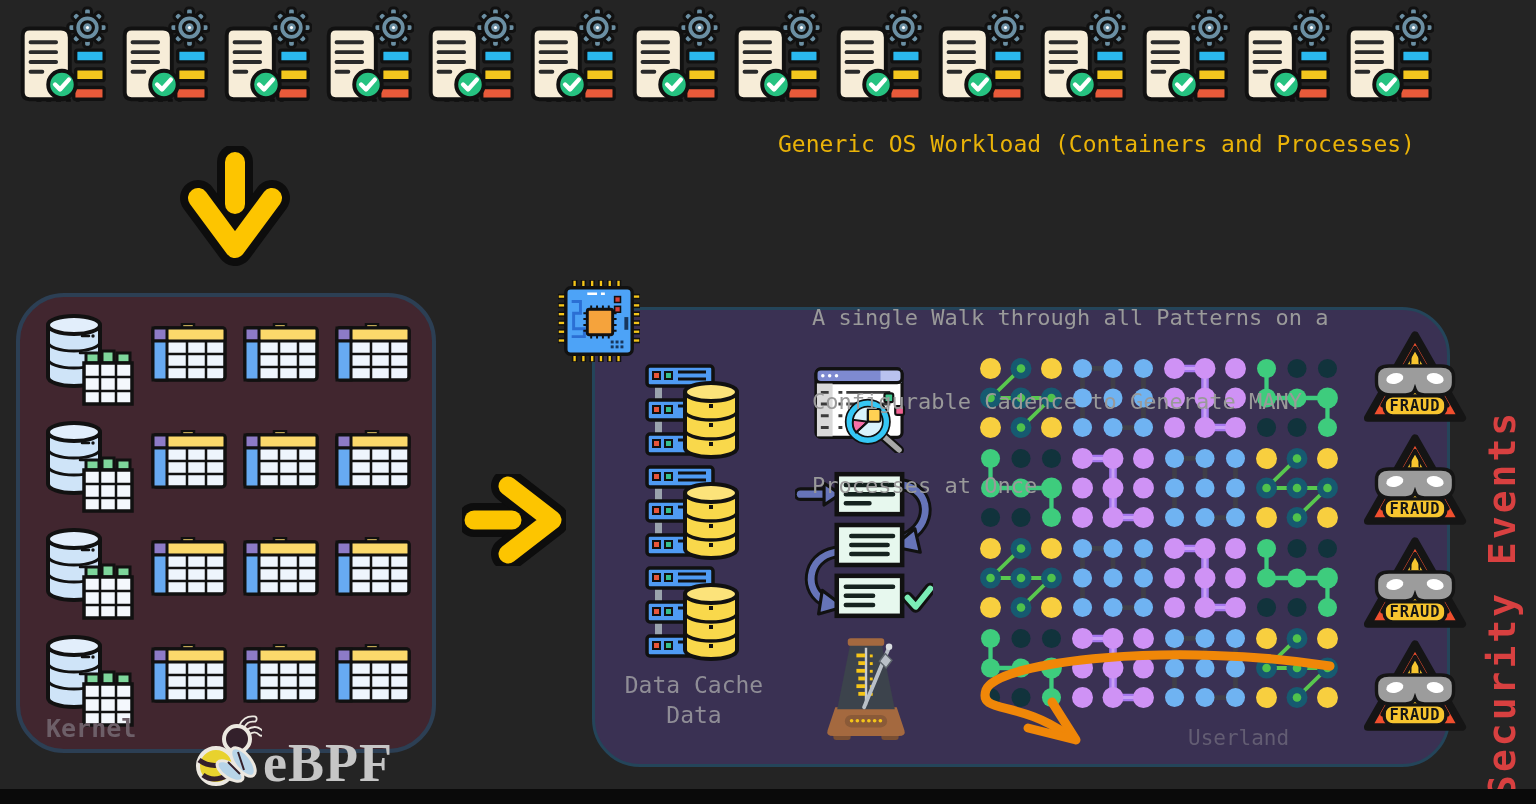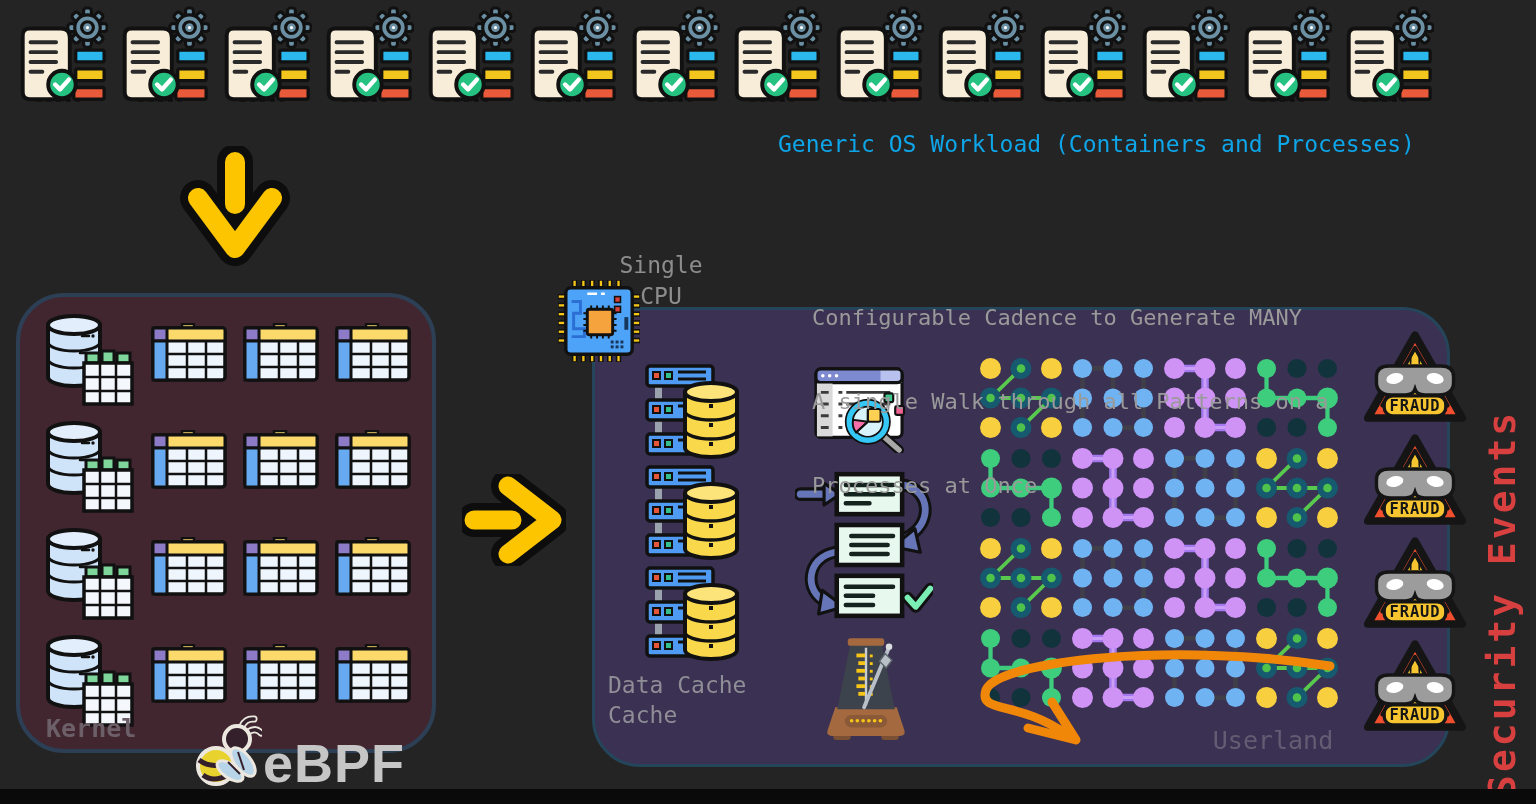--- a/index.html
+++ b/index.html
@@ -3,59 +3,59 @@
 <meta charset="utf-8">
 <style>
   html,body{margin:0;padding:0;background:#242424;}
   #stage{position:relative;width:1536px;height:804px;background:#242424;overflow:hidden;
          font-family:"DejaVu Sans Mono",monospace;}
   .abs{position:absolute;}
   
   #workload-row{left:12px;top:6px;display:flex;gap:6px;}
   .workload-icon{width:96px;height:106px;}
   
-  .cap{color:#0ea5e9;font-size:23px;white-space:pre;}
+  .cap{color:#eab308;font-size:23px;white-space:pre;}
   #top-caption{left:778px;top:131px;}
   #heading{left:812px;top:248px;color:#9a9a9a;font-size:22px;line-height:28px;z-index:5;white-space:pre;}
   
   #kernel-box{left:16px;top:293px;width:420px;height:460px;background:#41262f;
               border:4px solid #2c3f54;border-radius:48px;box-sizing:border-box;}
   #kernel-rows{position:absolute;left:20px;top:14px;display:flex;flex-direction:column;gap:11px;}
   .krow{display:flex;align-items:flex-start;}
   .dbtable-icon{width:96px;height:96px;}
   .table-icon{width:78px;height:60px;margin-left:14px;margin-top:12px;}
   #kernel-label{left:46px;top:714px;color:#6d5f68;font-size:25px;font-weight:bold;}
   
   #down-arrow{left:180px;top:146px;}
   #right-arrow{left:462px;top:474px;}
   
   #userland-box{left:592px;top:307px;width:858px;height:460px;background:#3a3153;
                 border:3px solid #24455a;border-radius:48px;box-sizing:border-box;}
   #cpu-icon{left:558px;top:280px;z-index:6;}
   #cpu-label{left:596px;top:250px;width:130px;text-align:center;color:#8d8d8d;font-size:23px;line-height:31px;z-index:6;}
   #server-col{left:645px;top:364px;display:flex;flex-direction:column;gap:5px;z-index:4;}
   .serverdb-icon{width:100px;height:96px;}
-  #datacache-label{left:608px;top:670px;width:172px;color:#8f8d96;font-size:23px;line-height:30px;}
+  #datacache-label{left:608px;top:670px;width:172px;text-align:center;color:#8f8d96;font-size:23px;line-height:30px;}
   #sheet-icon{left:812px;top:363px;}
   #flow-icon{left:795px;top:466px;}
   #metronome-icon{left:818px;top:634px;}
   #pattern-grid{left:978px;top:358px;display:grid;grid-template-columns:repeat(4,86px);grid-auto-rows:80px;
                 column-gap:6px;row-gap:10px;}
   .pattern-tile{width:86px;height:80px;}
   #annot-arrow{left:958px;top:638px;z-index:7;}
-  #userland-label{left:1188px;top:726px;width:170px;text-align:center;color:#635d73;font-size:25px;}
+  #userland-label{left:1188px;top:726px;width:170px;color:#635d73;font-size:21px;}
   #fraud-col{left:1363px;top:330px;display:flex;flex-direction:column;gap:6px;z-index:8;}
   .fraud-icon{width:104px;height:97px;}
   #security-events{left:1480px;top:366px;height:432px;width:54px;
        writing-mode:vertical-rl;transform:rotate(180deg);
        color:#d84040;font-size:38px;font-weight:bold;letter-spacing:3px;white-space:pre;}
   
   #ebpf-logo-bee{left:190px;top:714px;z-index:9;}
   #ebpf-logo-text{left:263px;top:732px;color:#c6c6c6;font-size:54px;font-weight:bold;
-       font-family:Liberation Sans, sans-serif;z-index:9;letter-spacing:1px;}
+       font-family:Liberation Serif, serif;z-index:9;letter-spacing:1px;}
   #bottom-bar{left:0;top:789px;width:1536px;height:15px;background:#0a0a0a;}
 </style>
 </head>
 <body>
 
 <svg style="position:absolute;width:0;height:0" aria-hidden="true">
 <defs>
   <symbol id="sym-workload" viewBox="0 0 96 108">
     <path d="M22,58 V96 H68" fill="none" stroke="#0e0e0e" stroke-width="3" stroke-dasharray="5 5"></path>
     <path d="M78,36 V48" fill="none" stroke="#0e0e0e" stroke-width="3" stroke-dasharray="5 5"></path>
@@ -466,48 +466,44 @@
 
   <svg class="abs" id="right-arrow" width="104" height="92" viewBox="0 0 104 92">
     <path d="M12,46 H50" stroke="#0d0d0d" stroke-width="34" stroke-linecap="round"></path>
     <path d="M46,12 L90,46 L46,80" fill="none" stroke="#0d0d0d" stroke-width="34" stroke-linecap="round" stroke-linejoin="round"></path>
     <path d="M12,46 H50" stroke="#fdc500" stroke-width="19" stroke-linecap="round"></path>
     <path d="M46,12 L90,46 L46,80" fill="none" stroke="#fdc500" stroke-width="19" stroke-linecap="round" stroke-linejoin="round"></path>
   </svg>
 
   <div class="abs" id="userland-box"></div>
 
-  <div class="abs" id="cpu-label">
-    <div>Single</div>
-    <div>CPU</div>
-  </div>
   <svg class="abs" id="cpu-icon" width="82" height="82" viewBox="0 0 84 84">
       <use href="#sym-cpu"></use>
     </svg>
 
   <div class="abs" id="heading">
+    <div>A single Walk through all Patterns on a</div>
     <div>Configurable Cadence to Generate MANY</div>
-    <div>A single Walk through all Patterns on a</div>
     <div>Processes at Once</div>
   </div>
 
   <div class="abs" id="server-col">
       <svg class="serverdb-icon">
         <use href="#sym-serverdb"></use>
       </svg>
       <svg class="serverdb-icon">
         <use href="#sym-serverdb"></use>
       </svg>
       <svg class="serverdb-icon">
         <use href="#sym-serverdb"></use>
       </svg>
     </div>
   <div class="abs" id="datacache-label">
     <div>Data Cache</div>
-    <div>Cache</div>
+    <div>Data</div>
   </div>
 
   <svg class="abs" id="sheet-icon" width="94" height="90" viewBox="0 0 96 92">
       <use href="#sym-sheet"></use>
     </svg>
   <svg class="abs" id="flow-icon" width="138" height="158" viewBox="0 0 152 164">
       <use href="#sym-flow"></use>
     </svg>
   <svg class="abs" id="metronome-icon" width="96" height="112" viewBox="0 0 100 112">
       <use href="#sym-metronome"></use>

